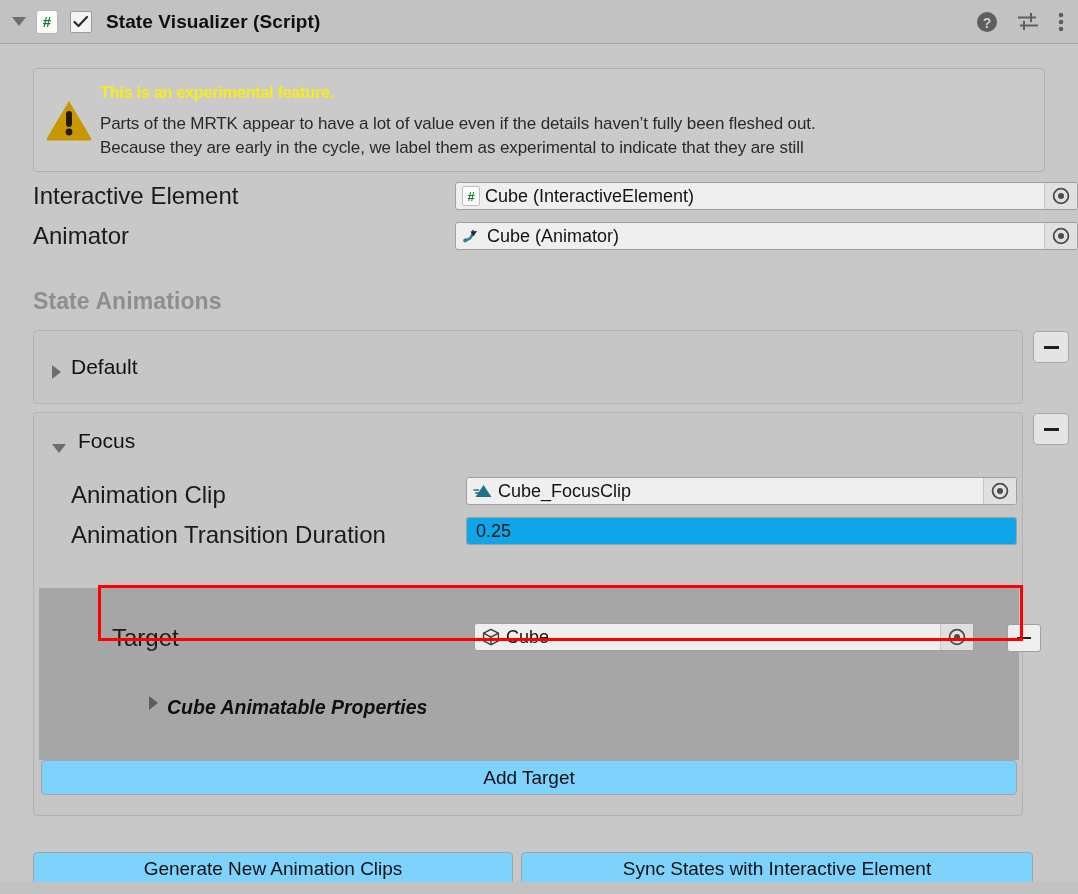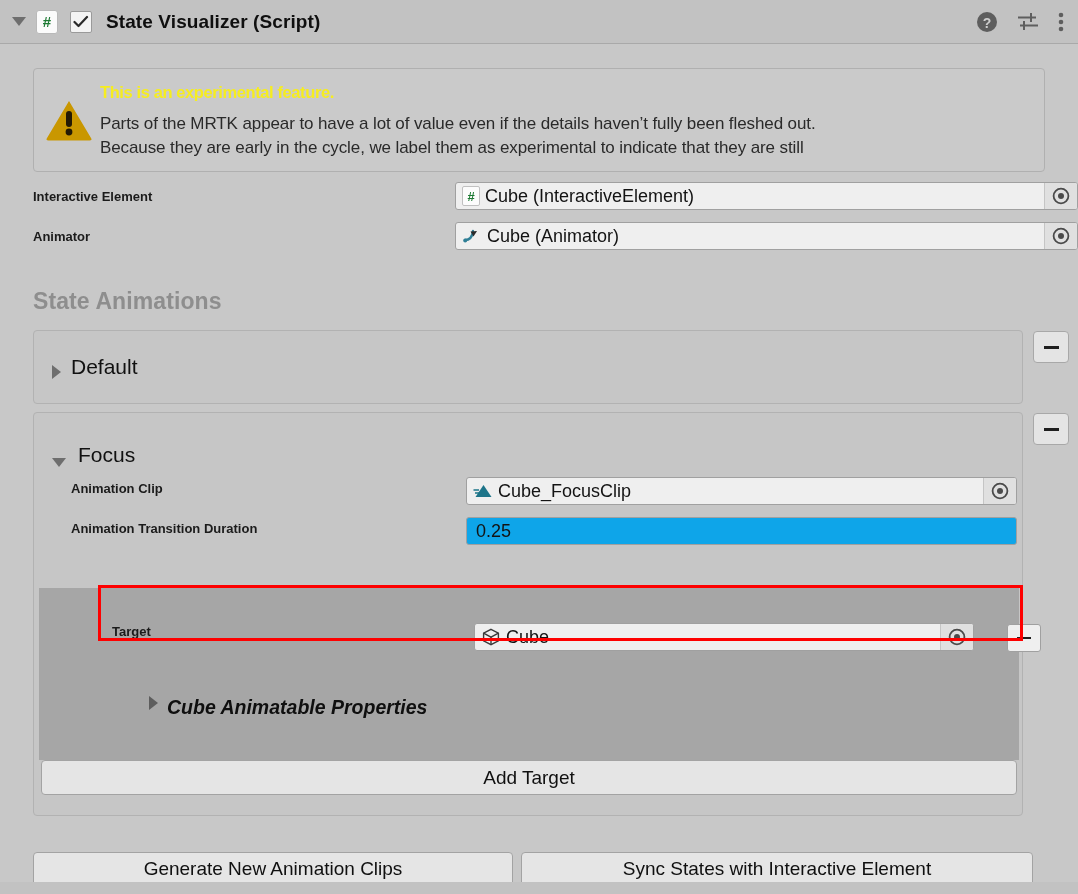--- a/index.html
+++ b/index.html
@@ -128,23 +128,22 @@
   }
 
   
   .prop-row {
     position: absolute;
     display: flex;
     align-items: center;
     height: 28px;
   }
   .prop-label {
-    font-size: 13px;
+    font-size: 24px;
     color: #1b1b1b;
-    font-weight: bold;
   }
   .objfield {
     display: flex;
     align-items: center;
     background: #efefef;
     border: 1px solid #a0a0a0;
     border-radius: 3px;
     box-sizing: border-box;
     height: 28px;
     padding-left: 6px;
@@ -254,21 +253,21 @@
   }
   .sub-foldout-label {
     font-size: 19.5px;
     font-weight: bold;
     color: #0f0f0f;
   }
 
   
   .btn {
     position: absolute;
-    background: #e5e5e5;
+    background: #7dd3fc;
     border: 1px solid #a3a3a3;
     border-radius: 4px;
     box-sizing: border-box;
     display: flex; align-items: center; justify-content: center;
     font-size: 19px;
     color: #101010;
   }
   .bottom-bar {
     position: absolute;
     left: 0; bottom: 0;
@@ -374,21 +373,21 @@
   <div class="foldout-row" style="position:absolute; left:18px; top:24px;">
     <div class="tri-right"></div>
     <div class="foldout-label">Default</div>
   </div>
 </div>
 <div class="minus-btn" style="left:1033px; top:331px;">
   <div class="bar"></div>
 </div>
 
 <div class="state-box" style="left:33px; top:412px; width:990px; height:404px;">
-  <div class="foldout-row" style="position:absolute; left:18px; top:30px;gap:12px;">
+  <div class="foldout-row" style="position:absolute; left:18px; top:16px;gap:12px;">
     <div class="tri-down"></div>
     <div class="foldout-label">Focus</div>
   </div>
 
   <div class="prop-label" style="position:absolute; left:37px; top:68px;">Animation Clip</div>
   <div class="objfield" style="position:absolute; left:432px; top:64px; width:551px;">
     <span class="mini-icon">
       <svg width="20" height="18" viewBox="0 0 20 18">
         <path d="M10.5 3 L18.5 15 L2.5 15 Z" fill="#1d7489"></path>
         <line x1="0.5" y1="8" x2="6" y2="8" stroke="#1d7489" stroke-width="1.6"></line>

